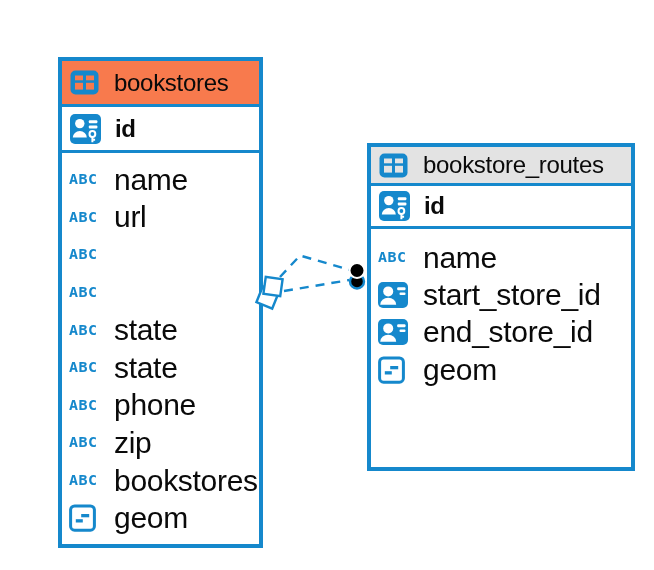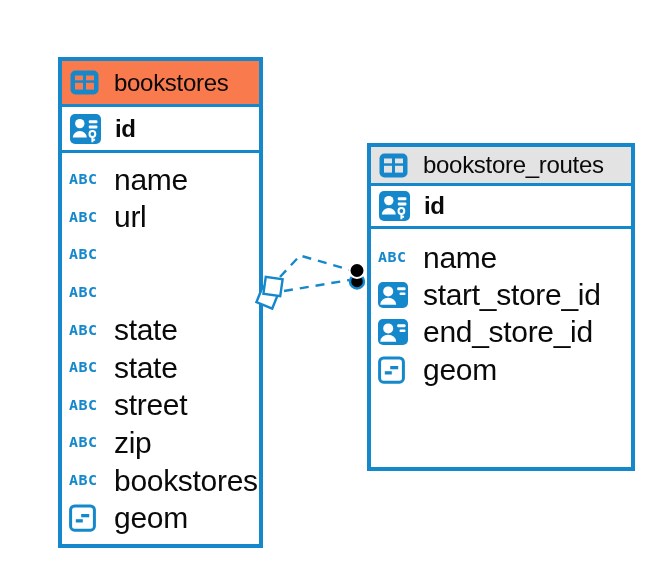--- a/index.html
+++ b/index.html
@@ -148,21 +148,21 @@
 
     </span>
     <span class="field-label">state</span>
   </div>
 
   <div class="field-row">
     <span class="icon-cell">
       <span class="abc-glyph">ABC</span>
 
     </span>
-    <span class="field-label">street</span>
+    <span class="field-label">phone</span>
   </div>
 
   <div class="field-row">
     <span class="icon-cell">
       <span class="abc-glyph">ABC</span>
 
     </span>
     <span class="field-label">zip</span>
   </div>
 

